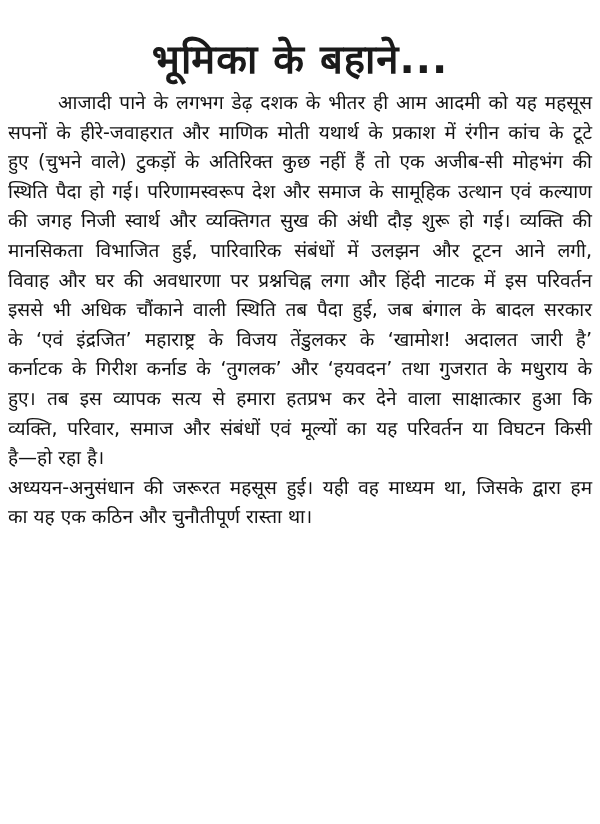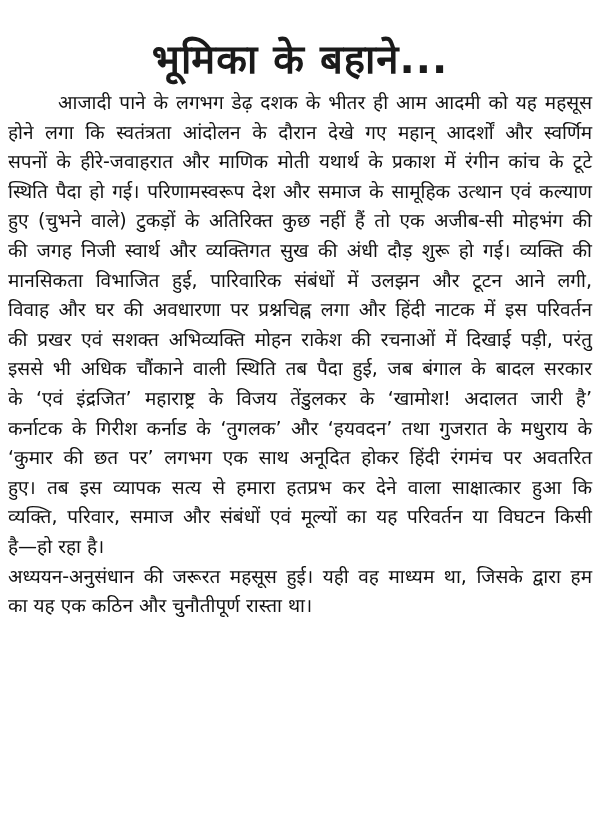--- a/index.html
+++ b/index.html
@@ -61,32 +61,29 @@
 </head>
 <body>
 
 <div class="page">
   <h1 class="title">भूमिका के बहाने...</h1>
 
   <div class="body-text">
 
     <div>
       <span class="line indent">आजादी पाने के लगभग डेढ़ दशक के भीतर ही आम आदमी को यह महसूस</span>
-      <span class="line">होने लगा कि स्वतंत्रता आंदोलन के दौरान देखे गए महान् आदर्शों और स्वर्णिम</span>
       <span class="line">सपनों के हीरे-जवाहरात और माणिक मोती यथार्थ के प्रकाश में रंगीन कांच के टूटे</span>
+      <span class="line">हुए (चुभने वाले) टुकड़ों के अतिरिक्त कुछ नहीं हैं तो एक अजीब-सी मोहभंग की</span>
       <span class="line">स्थिति पैदा हो गई। परिणामस्वरूप देश और समाज के सामूहिक उत्थान एवं कल्याण</span>
-      <span class="line">हुए (चुभने वाले) टुकड़ों के अतिरिक्त कुछ नहीं हैं तो एक अजीब-सी मोहभंग की</span>
       <span class="line">की जगह निजी स्वार्थ और व्यक्तिगत सुख की अंधी दौड़ शुरू हो गई। व्यक्ति की</span>
       <span class="line">मानसिकता विभाजित हुई, पारिवारिक संबंधों में उलझन और टूटन आने लगी,</span>
       <span class="line">विवाह और घर की अवधारणा पर प्रश्नचिह्न लगा और हिंदी नाटक में इस परिवर्तन</span>
-      <span class="line">की प्रखर एवं सशक्त अभिव्यक्ति मोहन राकेश की रचनाओं में दिखाई पड़ी, परंतु</span>
       <span class="line">इससे भी अधिक चौंकाने वाली स्थिति तब पैदा हुई, जब बंगाल के बादल सरकार</span>
       <span class="line">के ‘एवं इंद्रजित’ महाराष्ट्र के विजय तेंडुलकर के ‘खामोश! अदालत जारी है’</span>
       <span class="line">कर्नाटक के गिरीश कर्नाड के ‘तुगलक’ और ‘हयवदन’ तथा गुजरात के मधुराय के</span>
-      <span class="line">‘कुमार की छत पर’ लगभग एक साथ अनूदित होकर हिंदी रंगमंच पर अवतरित</span>
       <span class="line">हुए। तब इस व्यापक सत्य से हमारा हतप्रभ कर देने वाला साक्षात्कार हुआ कि</span>
       <span class="line">व्यक्ति, परिवार, समाज और संबंधों एवं मूल्यों का यह परिवर्तन या विघटन किसी</span>
       <span class="line last">है—हो रहा है।</span>
     </div>
 
     <div>
       <span class="line">अध्ययन-अनुसंधान की जरूरत महसूस हुई। यही वह माध्यम था, जिसके द्वारा हम</span>
       <span class="line last">का यह एक कठिन और चुनौतीपूर्ण रास्ता था।</span>
     </div>
   </div>

